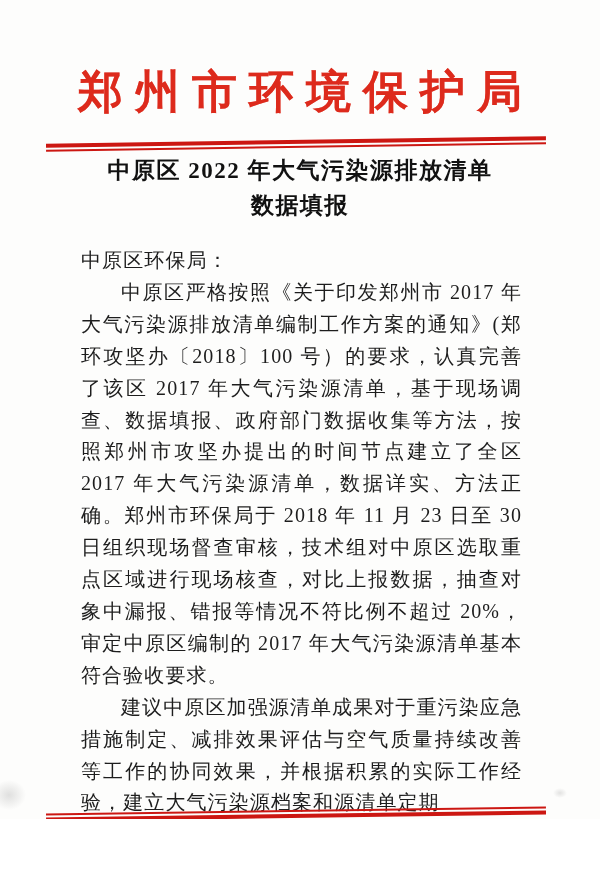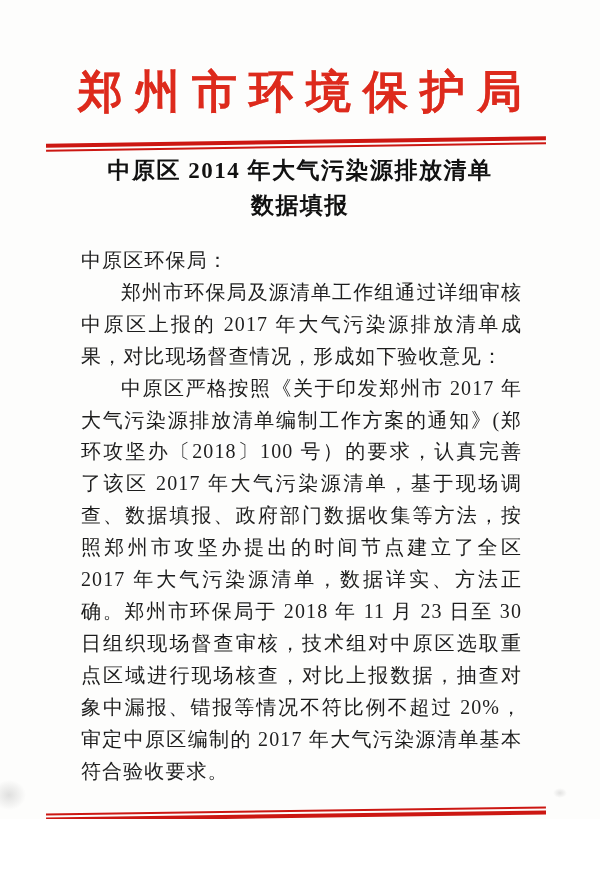--- a/index.html
+++ b/index.html
@@ -94,28 +94,28 @@
 
   <div class="agency-name">郑州市环境保护局</div>
 
   <div class="rule rule-top">
     <div class="thick"></div>
     <div class="gap"></div>
     <div class="thin"></div>
   </div>
 
   <div class="doc-title">
-    <div>中原区 2014 年大气污染源排放清单</div>
+    <div>中原区 2022 年大气污染源排放清单</div>
     <div>数据填报</div>
   </div>
 
   <div class="doc-body">
     <p>中原区环保局：</p>
-    <p class="indent">郑州市环保局及源清单工作组通过详细审核中原区上报的 2017 年大气污染源排放清单成果，对比现场督查情况，形成如下验收意见：</p>
     <p class="indent">中原区严格按照《关于印发郑州市 2017 年大气污染源排放清单编制工作方案的通知》(郑环攻坚办〔2018〕100 号）的要求，认真完善了该区 2017 年大气污染源清单，基于现场调查、数据填报、政府部门数据收集等方法，按照郑州市攻坚办提出的时间节点建立了全区 2017 年大气污染源清单，数据详实、方法正确。郑州市环保局于 2018 年 11 月 23 日至 30 日组织现场督查审核，技术组对中原区选取重点区域进行现场核查，对比上报数据，抽查对象中漏报、错报等情况不符比例不超过 20%，审定中原区编制的 2017 年大气污染源清单基本符合验收要求。</p>
+    <p class="indent">建议中原区加强源清单成果对于重污染应急措施制定、减排效果评估与空气质量持续改善等工作的协同效果，并根据积累的实际工作经验，建立大气污染源档案和源清单定期</p>
   </div>
 
   <div class="rule rule-bottom">
     <div class="thin"></div>
     <div class="gap"></div>
     <div class="thick"></div>
   </div>
 
   <div class="smudge smudge-1"></div>
   <div class="smudge smudge-2"></div>

